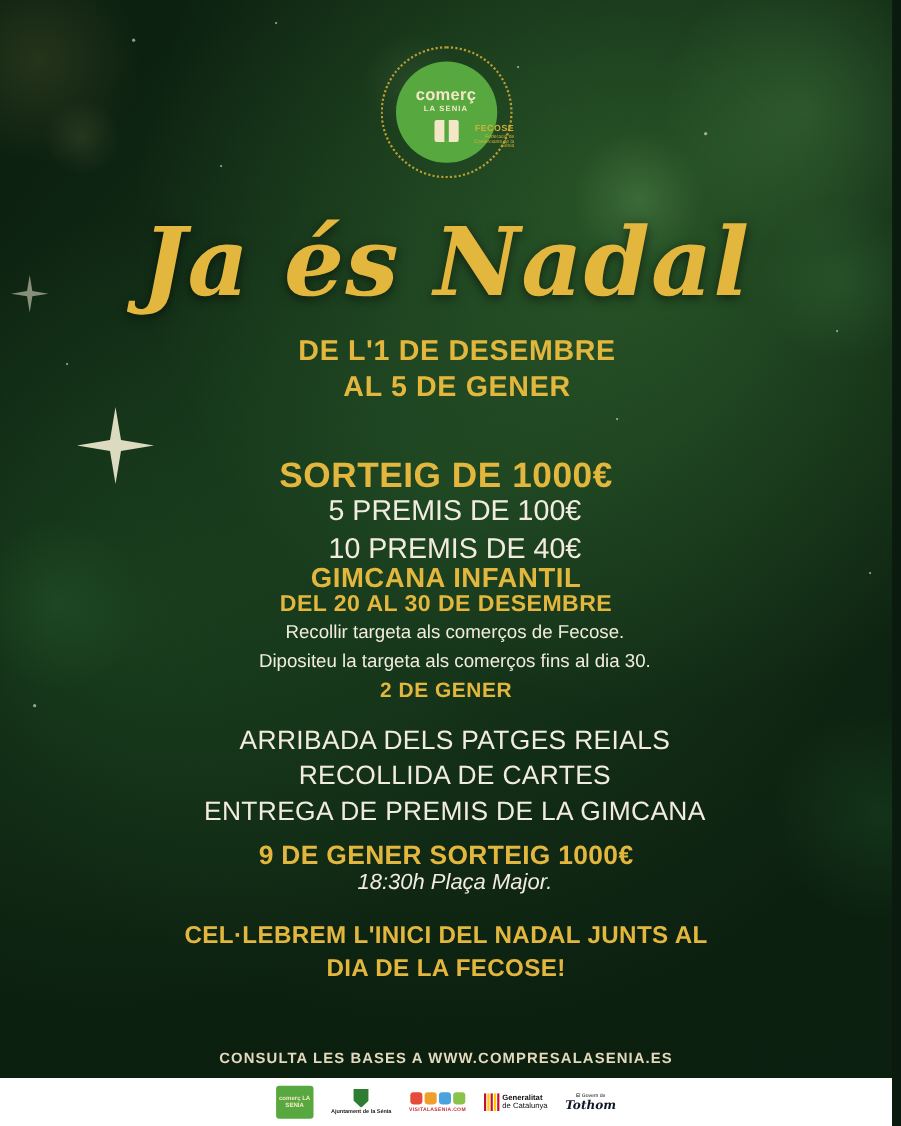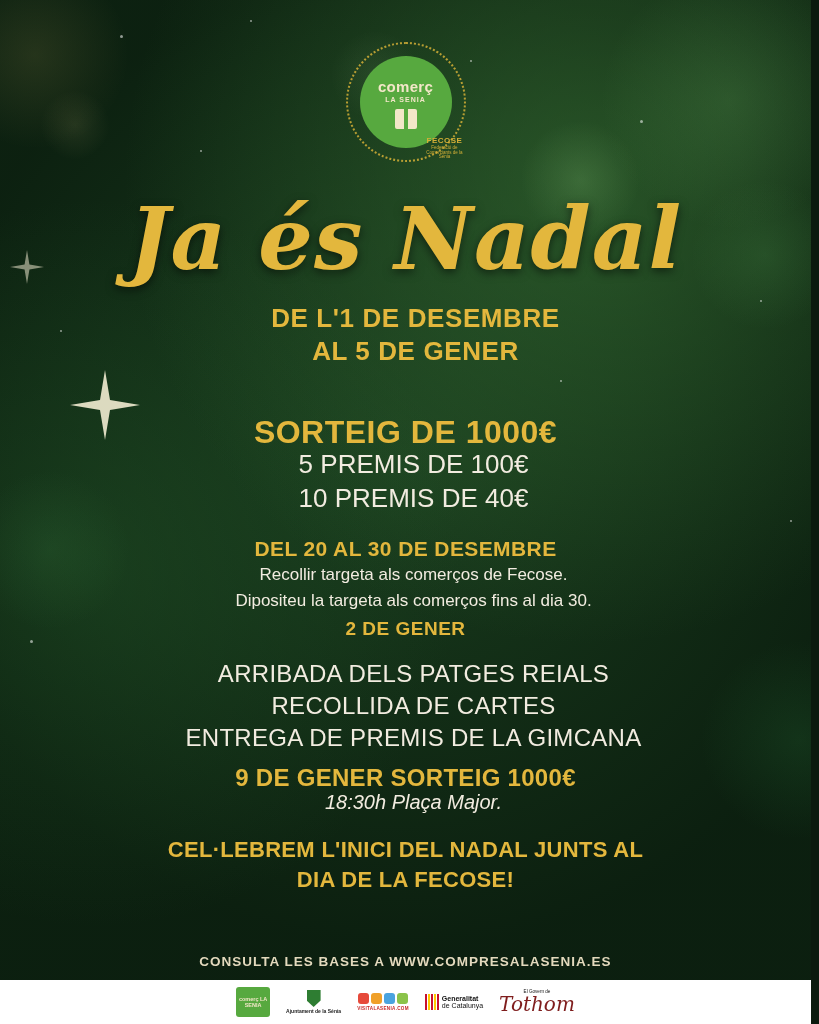--- a/index.html
+++ b/index.html
@@ -102,22 +102,22 @@
   .logo-gift:before {
     content: "";
     position: absolute;
     left: 9px; top: -6px;
     width: 4px; height: 26px;
     background: #57a93f;
   }
   .logo-fecose {
     position: absolute;
     right: -2px;
-    bottom: 2px;
-    text-align: center;
+    bottom: 26px;
+    text-align: right;
     line-height: 1.05;
   }
   .logo-fecose .f1 {
     font-size: 8px;
     font-weight: bold;
     color: #d4af37;
     letter-spacing: .5px;
   }
   .logo-fecose .f2 {
     font-size: 4.5px;
@@ -228,23 +228,23 @@
   .f-gene .bars { display: flex; gap: 1px; }
   .f-gene .bars i { width: 2px; height: 16px; display: block; }
   .f-gene .t { line-height: 1.05; }
   .f-gene .t1 { font-size: 7px; color: #111; font-weight: bold; }
   .f-gene .t2 { font-size: 7px; color: #111; }
   .f-tot { text-align: center; line-height: 1; }
   .f-tot .t1 { font-size: 4.6px; color: #111; }
   .f-tot .t2 {
     font-family: "DejaVu Serif", serif;
     font-style: italic;
-    font-weight: normal;
-    font-size: 20px;
-    color: #7f1d1d;
+    font-weight: bold;
+    font-size: 11px;
+    color: #0f172a;
   }
 </style>
 </head>
 <body>
 
 <div id="poster">
 
   <div class="bokeh b1"></div>
   <div class="bokeh b2"></div>
   <div class="bokeh b3"></div>
@@ -288,20 +288,21 @@
   <div id="headline">Ja és Nadal</div>
   <div id="sub1" class="block" style="white-space:pre-line;padding-left:20px;">DE L'1 DE DESEMBRE
 AL 5 DE GENER</div>
 
   <div id="sorteig" class="block gold bold">SORTEIG DE 1000€</div>
   <div id="premis" class="block cream">
     <div>5 PREMIS DE 100€</div>
     <div>10 PREMIS DE 40€</div>
   </div>
 
+  <div id="gimcana-title" class="block gold bold">GIMCANA INFANTIL</div>
   <div id="gimcana-dates" class="block gold bold">DEL 20 AL 30 DE DESEMBRE</div>
   <div id="gimcana-desc" class="block cream">
     <div>Recollir targeta als comerços de Fecose.</div>
     <div>Dipositeu la targeta als comerços fins al dia 30.</div>
   </div>
 
   <div id="dia2" class="block gold bold">2 DE GENER</div>
   <div id="patges" class="block cream">
     <div>ARRIBADA DELS PATGES REIALS</div>
     <div>RECOLLIDA DE CARTES</div>

